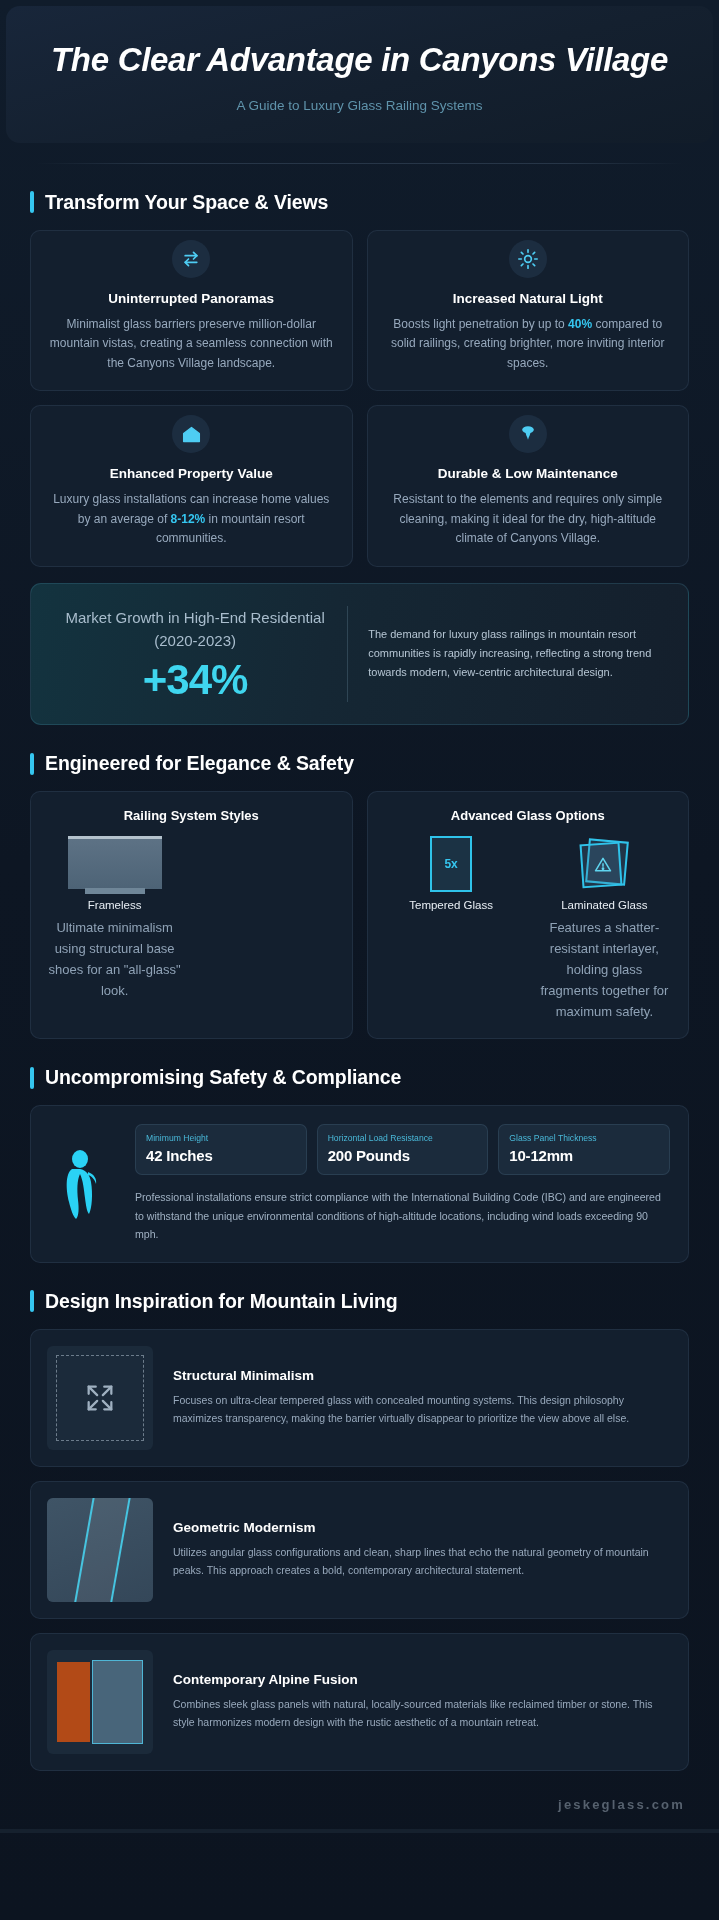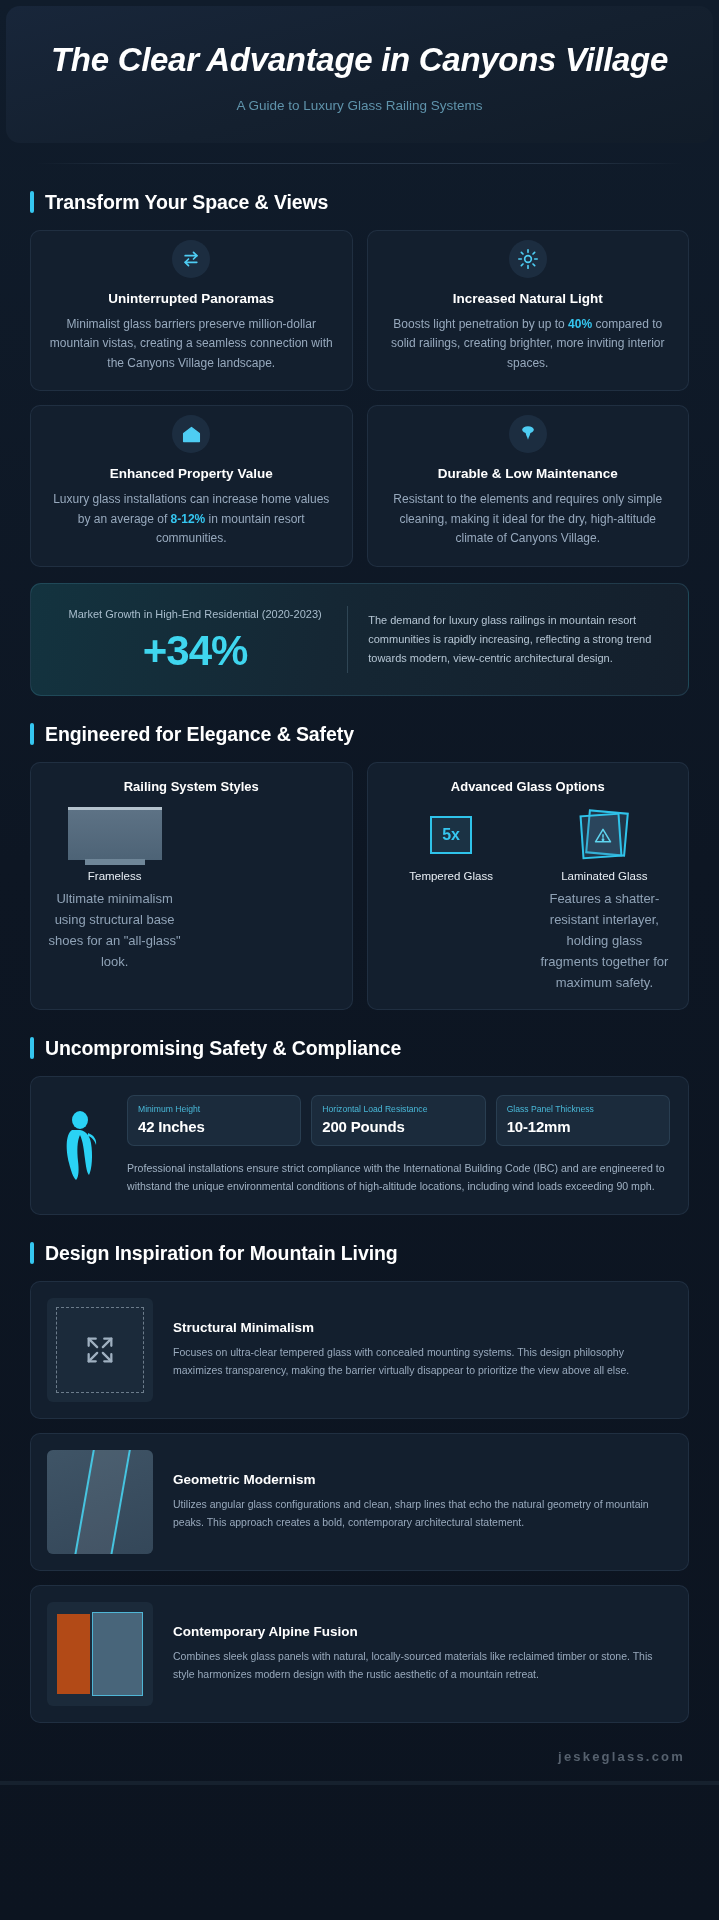--- a/index.html
+++ b/index.html
@@ -114,21 +114,21 @@
     padding: 22px 22px;
   }
   .stat-left {
     flex: 0 0 48%;
     text-align: center;
     padding: 0 14px 0 4px;
     display: flex; flex-direction: column; justify-content: center;
   }
   .stat-label {
     color: #a9bdcd;
-    font-size: 11px;
+    font-size: 15px;
     line-height: 1.55;
     margin-bottom: 6px;
   }
   .stat-value {
     color: #3fd6ef;
     font-size: 42px;
     font-weight: bold;
     line-height: 1.05;
     letter-spacing: -1px;
   }
@@ -190,44 +190,44 @@
     content: ""; position: absolute; left: 18%; right: 18%; bottom: -5px; height: 6px;
     background: #6f8698;
   }
   .rail-framed {
     width: 94px; height: 50px;
     background: linear-gradient(180deg, #54697c 0%, #46596b 100%);
     border: 2px solid #94a6b4;
   }
   
   .glass-temp {
-    width: 42px; height: 38px;
+    width: 42px; height: 56px;
     border: 2px solid #2fc3ea;
     background: rgba(60,120,150,0.22);
     display: flex; align-items: center; justify-content: center;
-    color: #35c6f0; font-size: 16px; font-weight: bold;
+    color: #35c6f0; font-size: 12px; font-weight: bold;
   }
   .glass-lam { position: relative; width: 52px; height: 52px; }
   .glass-lam .sheet {
     position: absolute; width: 40px; height: 44px;
     border: 2px solid #2fc3ea;
     background: rgba(70,120,150,0.25);
   }
   .glass-lam .s1 { left: 9px; top: 2px; transform: rotate(5deg); }
   .glass-lam .s2 { left: 3px; top: 5px; transform: rotate(-4deg); }
   .glass-lam .tri { position: absolute; left: 15px; top: 17px; }
 
   
   .comp {
     background: #131f2e;
     border: 1px solid rgba(120,155,190,0.13);
     border-radius: 10px;
     padding: 18px 18px;
     display: flex;
-    gap: 16px;
+    gap: 24px;
     justify-content: space-between;
   }
   .comp-icon { flex: none; width: 62px; display: flex; align-items: center; justify-content: center; padding-top: 4px;}
   .comp-body { flex: 1; }
   .specs { display: grid; grid-template-columns: 1fr 1fr 1fr; gap: 10px; }
   .spec {
     background: #1b2b3c;
     border: 1px solid rgba(120,160,190,0.16);
     border-radius: 7px;
     padding: 8px 10px 10px 10px;

